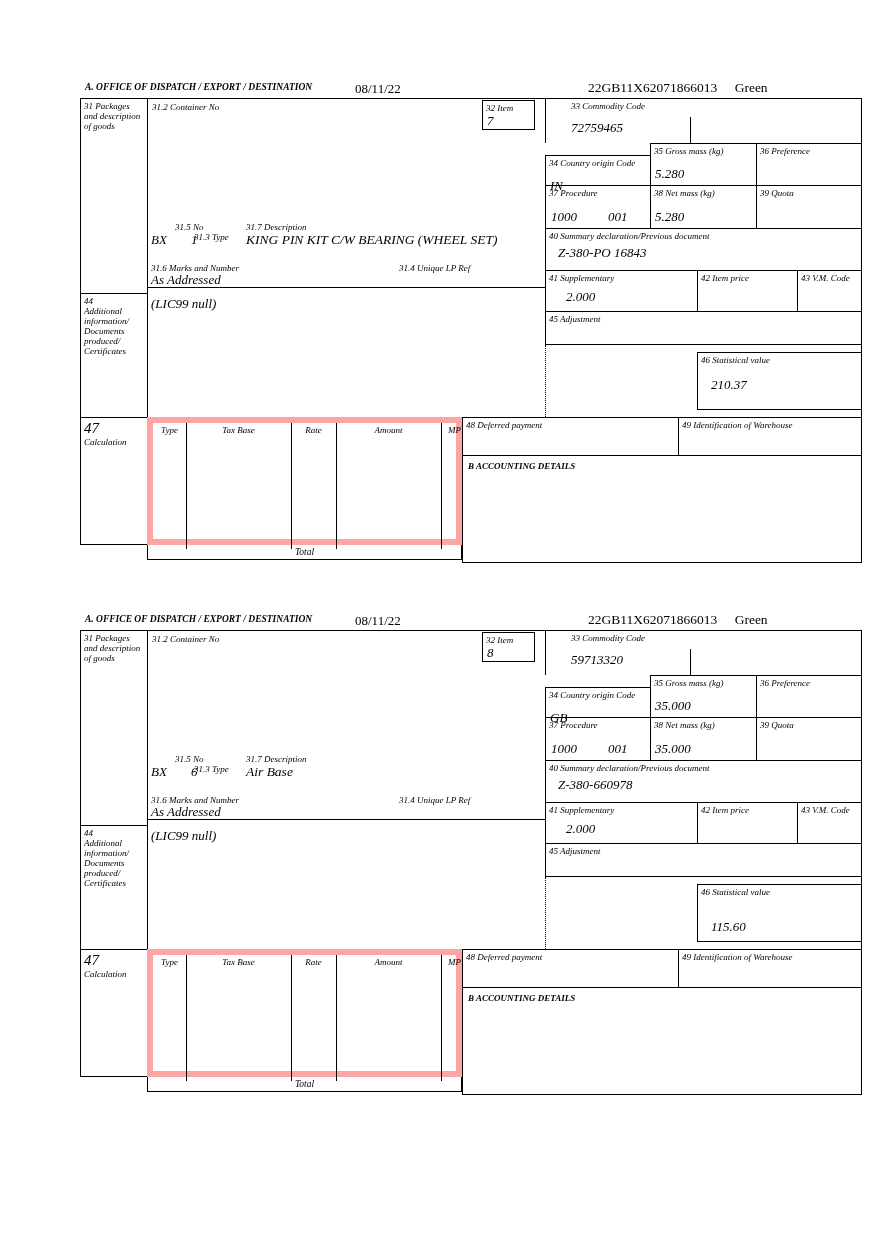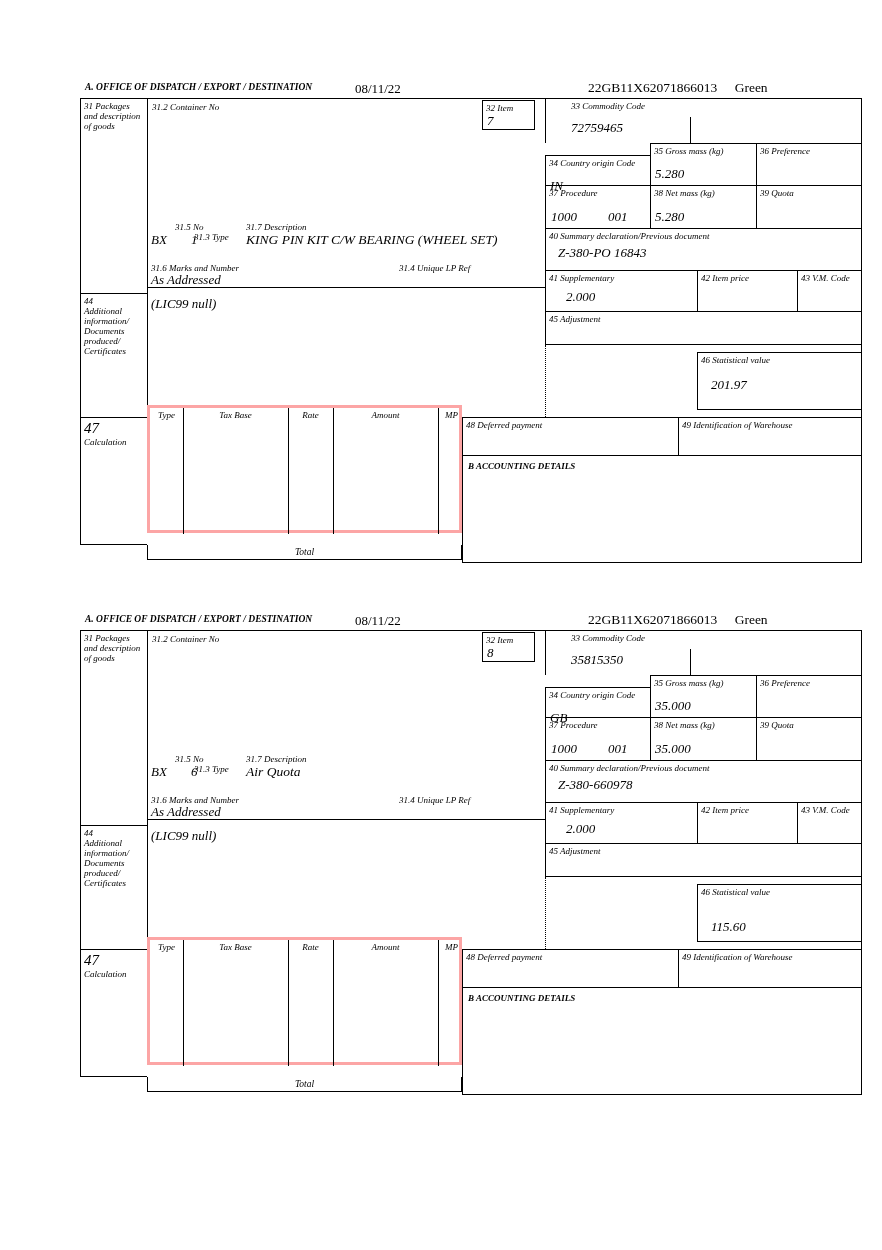--- a/index.html
+++ b/index.html
@@ -48,21 +48,21 @@
   .b39{left:756px;top:105px;width:106px;height:43px;}
   .b40{left:545px;top:148px;width:317px;height:42px;}
   .b41{left:545px;top:190px;width:152px;height:41px;}
   .b42{left:697px;top:190px;width:100px;height:41px;}
   .b43{left:797px;top:190px;width:65px;height:41px;}
   .b45{left:545px;top:231px;width:317px;height:34px;border-bottom:1px solid #000;}
   .dotzone{left:545px;top:265px;width:0;height:72px;border-left:1px dotted #000;}
   .b46{left:697px;top:272px;width:165px;height:58px;border:1px solid #000;}
   .rightEdge{left:861px;top:18px;width:0;height:465px;border-left:1px solid #000;}
   
-  .tbl{left:147px;top:325px;width:315px;height:128px;border:3px solid #fca5a5;}
+  .tbl{left:147px;top:337px;width:315px;height:128px;border:6px solid #fca5a5;}
   .colline{position:absolute;top:0;width:0;height:126px;border-left:1px solid #000;}
   .colhdr{position:absolute;top:2px;text-align:center;font-size:9px;}
   .totalRow{left:147px;top:465px;width:315px;height:15px;border:1px solid #000;border-top:none;text-align:center;font-size:9.5px;line-height:15px;}
   .b48{left:462px;top:337px;width:216px;height:38px;}
   .b49{left:678px;top:337px;width:184px;height:38px;}
   .bAcct{left:462px;top:375px;width:400px;height:108px;border-bottom:1px solid #000;}
   .acctLbl{position:absolute;left:5px;top:5px;font-size:9px;font-weight:bold;}
   .num47{font-size:15px;padding:2px 0 0 3px;}
 </style>
 </head>
@@ -154,21 +154,21 @@
     <div class="box b43">
       <div class="lbl pad">43 V.M. Code</div>
     </div>
 
     <div class="box b45">
       <div class="lbl pad">45 Adjustment</div>
     </div>
     <div class="line dotzone"></div>
     <div class="box b46">
       <div class="lbl pad">46 Statistical value</div>
-      <div class="val" style="left:13px;top:24px;">201.97</div>
+      <div class="val" style="left:13px;top:24px;">210.37</div>
     </div>
     <div class="line rightEdge"></div>
 
     <div class="box tbl">
       <div class="colline" style="left:33px;"></div>
       <div class="colline" style="left:138px;"></div>
       <div class="colline" style="left:183px;"></div>
       <div class="colline" style="left:288px;"></div>
       <div class="colhdr" style="left:0;width:33px;">Type</div>
       <div class="colhdr" style="left:33px;width:105px;">Tax Base</div>
@@ -209,36 +209,36 @@
       <div class="lbl" style="padding:0 2px 0 3px;">Calculation</div>
     </div>
 
     <div class="box bCont">
       <div class="lbl l31_2">31.2 Container No</div>
       <div class="lbl l31_5">31.5 No</div>
       <div class="lbl l31_3">31.3 Type</div>
       <div class="lbl l31_7">31.7 Description</div>
       <div class="val vNo">BX</div>
       <div class="val vType">6</div>
-      <div class="val vDesc">Air Quota</div>
+      <div class="val vDesc">Air Base</div>
       <div class="lbl l31_6">31.6 Marks and Number</div>
       <div class="lbl l31_4">31.4 Unique LP Ref</div>
       <div class="val vMarks">As Addressed</div>
       <div class="val vLic">(LIC99 null)</div>
     </div>
     <div class="line marksLine"></div>
 
     <div class="box b32">
       <div class="lbl" style="padding:2px 0 0 3px;">32 Item</div>
       <div class="val" style="left:4px;top:12px;">8</div>
     </div>
 
     <div class="box b33">
       <div class="lbl pad">33 Commodity Code</div>
-      <div class="val" style="left:25px;top:21px;">35815350</div>
+      <div class="val" style="left:25px;top:21px;">59713320</div>
     </div>
     <div class="line tick33"></div>
 
     <div class="box b34">
       <div class="lbl pad">34 Country origin Code</div>
       <div class="val" style="left:4px;top:22px;">GB</div>
     </div>
     <div class="box b35">
       <div class="lbl pad">35 Gross mass (kg)</div>
       <div class="val" style="left:4px;top:22px;">35.000</div>

